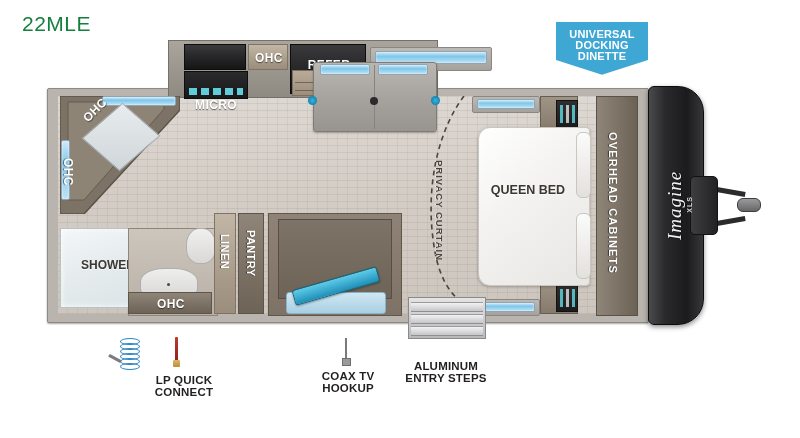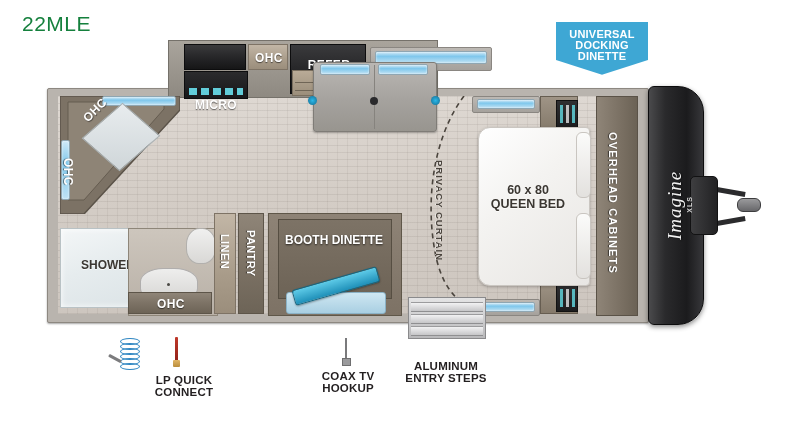--- a/index.html
+++ b/index.html
@@ -311,24 +311,20 @@
   <div class="blk wood-lt" id="linen">
     <div class="lbl rot90" style="left:4px;top:20px;font-size:11px;">LINEN</div>
   </div>
 
   <div class="blk wood" id="pantry">
     <div class="lbl rot90" style="left:6px;top:16px;font-size:11px;">PANTRY</div>
   </div>
 
   <div id="dinette"></div>
   <div id="dinette-inner"></div>
-  <div id="dinette-label">
-    <span>BOOTH</span>
-    <span>DINETTE</span>
-  </div>
   <div id="dinette-seat"></div>
   <div id="dinette-table"></div>
 
   <div id="privacy-curtain">
     <svg width="60" height="215" viewBox="0 0 60 215">
       <path d="M44,0 C14,40 6,100 14,150 C20,190 36,205 54,214" fill="none" stroke="#4a443d" stroke-width="1.6" stroke-dasharray="5 4"></path>
     </svg>
   </div>
   <div id="privacy-label">PRIVACY CURTAIN</div>
 
@@ -351,21 +347,20 @@
 
   <div class="winframe" style="left:472px;top:96px;width:66px;height:15px;"></div>
   <div class="window" style="left:477px;top:99px;width:56px;height:8px;"></div>
   <div class="winframe" style="left:472px;top:299px;width:66px;height:15px;"></div>
   <div class="window" style="left:477px;top:302px;width:56px;height:8px;"></div>
 
   <div id="bed"></div>
   <div class="pillow" style="top:132px;"></div>
   <div class="pillow" style="top:213px;"></div>
   <div id="bed-label">
-    <div>60 x 80</div>
     <div>QUEEN BED</div>
   </div>
 
   <div id="ohc-bed"></div>
   <div id="ohc-bed-label">OVERHEAD CABINETS</div>
 
   <div id="hitch-arm1"></div>
   <div id="hitch-arm2"></div>
   <div id="hitch-ball"></div>
   <div id="nose"></div>

